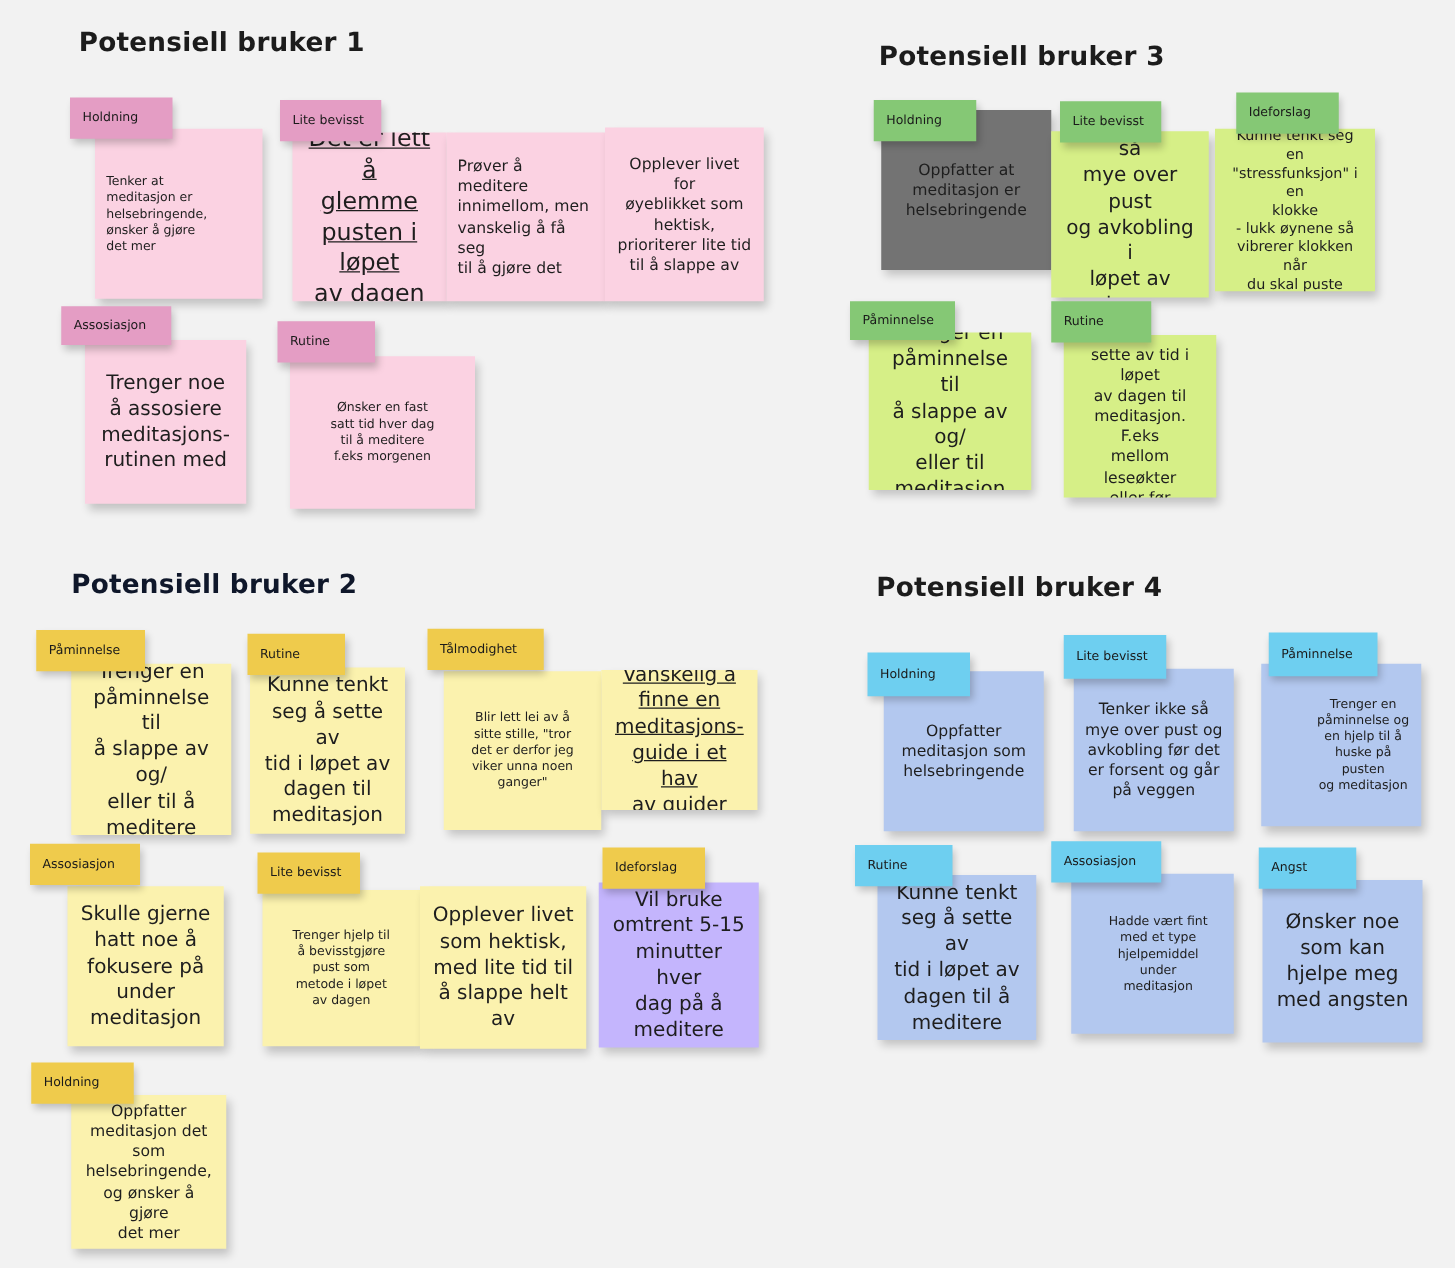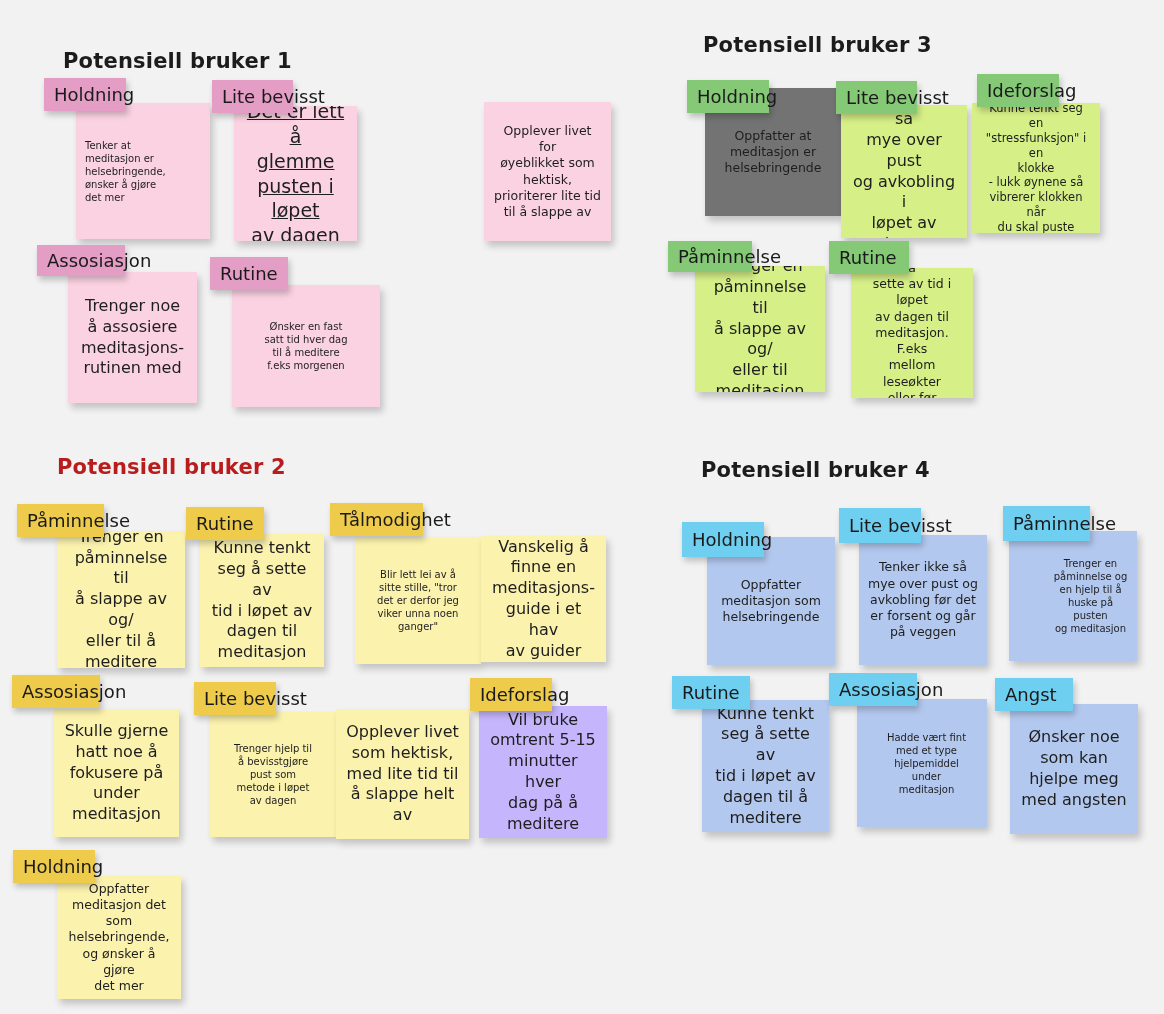--- a/index.html
+++ b/index.html
@@ -45,50 +45,55 @@
     overflow: hidden;
   }
   
   .tag {
     position: absolute;
     box-sizing: border-box;
     display: flex;
     align-items: center;
     justify-content: flex-start;
     padding: 4px 10px 5px 10px;
-    font-size: 18px;
+    font-size: 10px;
     color: #1a1a1a;
     box-shadow: 2px 4px 6px rgba(0,0,0,0.22);
     white-space: nowrap;
     z-index: 5;
+    margin-left: 12px;
   }
   
   .fs-xs { font-size: 11.5px; }
   .fs-s  { font-size: 12.5px; }
   .fs-m  { font-size: 10px; }
   .fs-l  { font-size: 16px; }
   .fs-xl { font-size: 19px; text-decoration: underline; }
 </style>
 </head>
 <body>
 
 <div id="board" style="background: rgb(242, 242, 242);">
-    <div class="group-title" style="left: 63px; top: 22px; color: rgb(28, 28, 28); margin-top: 27px;">Potensiell bruker 1</div>
+    <div class="group-title" style="left: 63px; top: 22px; color: rgb(28, 28, 28);">Potensiell bruker 1</div>
     <div class="group-title" style="left: 703px; top: 33px; color: rgb(28, 28, 28);">Potensiell bruker 3</div>
-    <div class="group-title" style="left: 57px; top: 455px; color: #b91c1c;">Potensiell bruker 2</div>
+    <div class="group-title" style="left: 57px; top: 455px; color: #0f172a;">Potensiell bruker 2</div>
     <div class="group-title" style="left: 701px; top: 458px; color: rgb(28, 28, 28);">Potensiell bruker 4</div>
     <div class="note fs-m" style="left: 76px; top: 103px; width: 134px; height: 136px; background: rgb(251, 210, 226); text-align: left; justify-content: flex-start;">Tenker at
 meditasjon er
 helsebringende,
 ønsker å gjøre
 det mer</div>
     <div class="note fs-xl" style="left: 234px; top: 106px; width: 123px; height: 135px; background: rgb(251, 210, 226); text-align: center;">Det er lett å
 glemme
 pusten i løpet
 av dagen</div>
+    <div class="note fs-s" style="left: 357px; top: 106px; width: 127px; height: 135px; background: rgb(251, 210, 226); text-align: left; justify-content: flex-start;">Prøver å meditere
+innimellom, men
+vanskelig å få seg
+til å gjøre det</div>
     <div class="note fs-s" style="left: 484px; top: 102px; width: 127px; height: 139px; background: rgb(251, 210, 226); text-align: center;">Opplever livet for
 øyeblikket som
 hektisk,
 prioriterer lite tid
 til å slappe av</div>
     <div class="note fs-l" style="left: 68px; top: 272px; width: 129px; height: 131px; background: rgb(251, 210, 226); text-align: center;">Trenger noe
 å assosiere
 meditasjons-
 rutinen med</div>
     <div class="note fs-m" style="left: 232px; top: 285px; width: 148px; height: 122px; background: rgb(251, 210, 226); text-align: center;">Ønsker en fast
@@ -136,21 +141,21 @@
     <div class="note fs-l" style="left: 200px; top: 534px; width: 124px; height: 133px; background: rgb(251, 242, 174); text-align: center;">Kunne tenkt
 seg å sette av
 tid i løpet av
 dagen til
 meditasjon</div>
     <div class="note fs-m" style="left: 355px; top: 537px; width: 126px; height: 127px; background: rgb(251, 242, 174); text-align: center;">Blir lett lei av å
 sitte stille, "tror
 det er derfor jeg
 viker unna noen
 ganger"</div>
-    <div class="note fs-l" style="left: 481px; top: 536px; width: 125px; height: 126px; background: rgb(251, 242, 174); text-align: center;">Vanskelig å
+    <div class="note fs-l" style="left: 481px; top: 536px; width: 125px; height: 112px; background: rgb(251, 242, 174); text-align: center; text-decoration: underline;">Vanskelig å
 finne en
 meditasjons-
 guide i et hav
 av guider</div>
     <div class="note fs-l" style="left: 54px; top: 709px; width: 125px; height: 128px; background: rgb(251, 242, 174); text-align: center;">Skulle gjerne
 hatt noe å
 fokusere på
 under
 meditasjon</div>
     <div class="note fs-m" style="left: 210px; top: 712px; width: 126px; height: 125px; background: rgb(251, 242, 174); text-align: center;">Trenger hjelp til

